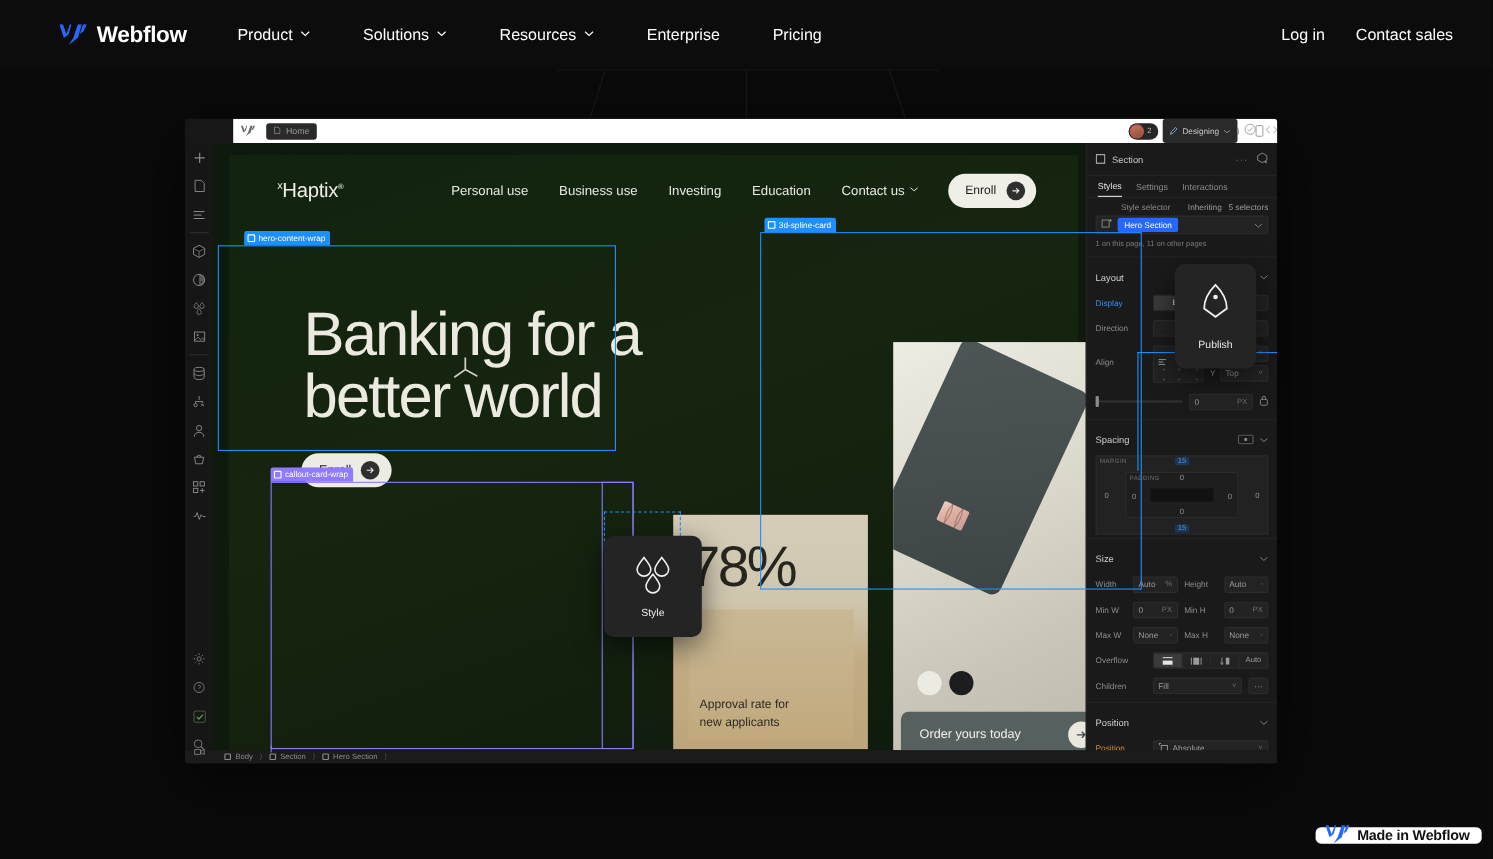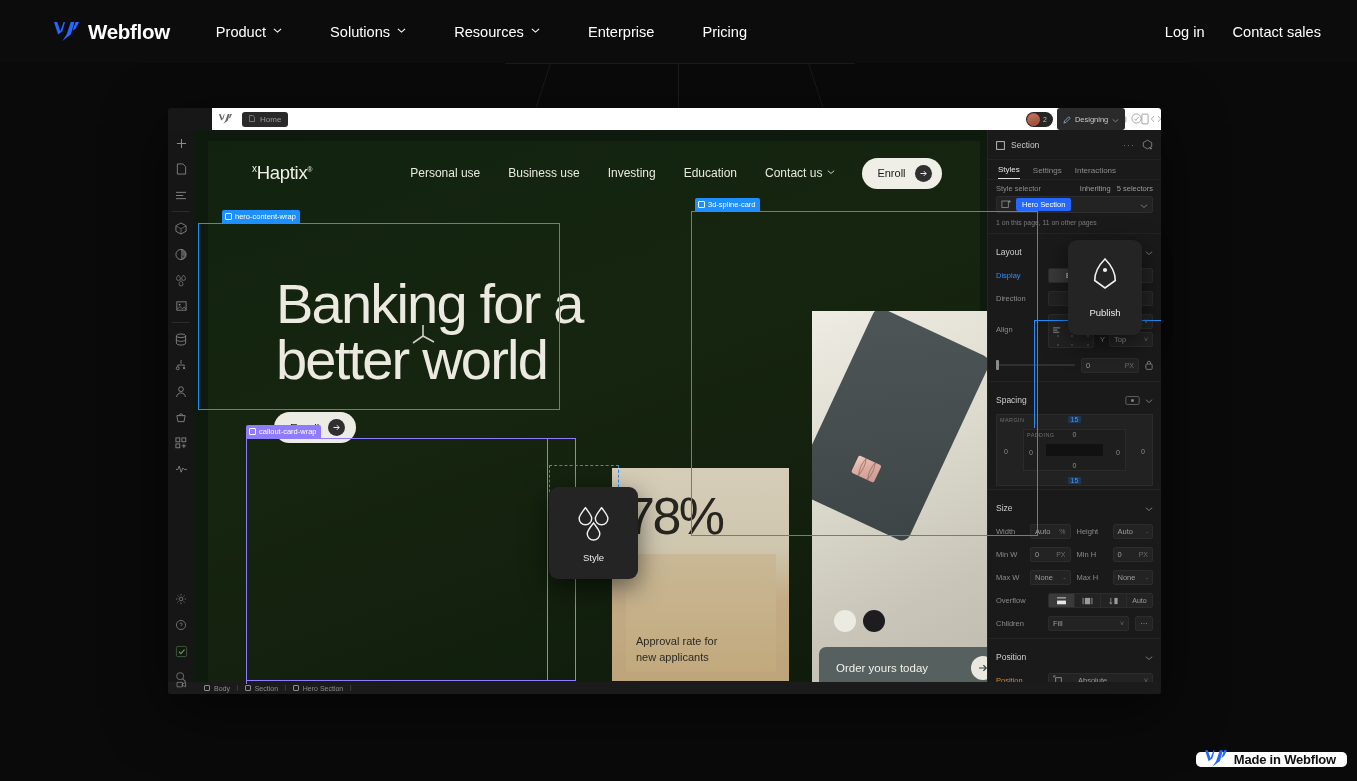--- a/index.html
+++ b/index.html
@@ -593,21 +593,21 @@
               </svg></span>
         </span>
       </div>
 
       <div class="p-tabs">
         <div class="p-tab active">Styles</div>
         <div class="p-tab">Settings</div>
         <div class="p-tab">Interactions</div>
       </div>
 
-      <div class="p-row" style="padding-bottom:1px;">
+      <div class="p-row" style="padding-bottom:1px;margin-left:23px;">
         <span class="p-lbl" style="width:auto;">Style selector</span>
         <span class="p-val" style="margin-left:auto;">Inheriting</span>
         <span class="p-val muted-orange">5 selectors</span>
       </div>
 
       <div class="p-row" style="padding-top:2px;">
         <div class="sel-wrap">
           <span><svg width="11" height="11" viewBox="0 0 12 12">
                 <rect x="1" y="2.2" width="7" height="7" stroke="#8d8d8d" fill="none" stroke-width=".9"></rect>
                 <path d="M9.4 1.2v3M8 2.7h2.8" stroke="#8d8d8d" stroke-width=".8"></path>
@@ -804,21 +804,21 @@
         <span class="n">Position</span>
         <span class="r">
             <span><svg width="8" height="8" viewBox="0 0 10 10">
                 <path d="M1 3.4l4 3.4 4-3.4" stroke="#8d8d8d" stroke-width="1" fill="none"></path>
               </svg></span>
           </span>
       </div>
       <div class="p-row">
         <span class="p-lbl orange">Position</span>
         <div class="field">
-          <span style="display:flex;align-items:center;gap:16px;">
+          <span style="display:flex;align-items:center;gap:4px;">
             <span><svg width="9" height="9" viewBox="0 0 10 10">
                   <rect x="3" y="3" width="6.2" height="6.2" stroke="#9b9b9b" fill="none" stroke-width=".9"></rect>
                   <path d="M.8 1h2M1 .8v2" stroke="#9b9b9b" stroke-width=".9"></path>
                 </svg></span>
             <span>Absolute</span>
           </span>
           <span class="u">˅</span>
         </div>
       </div>
       <div class="pos-icons">

